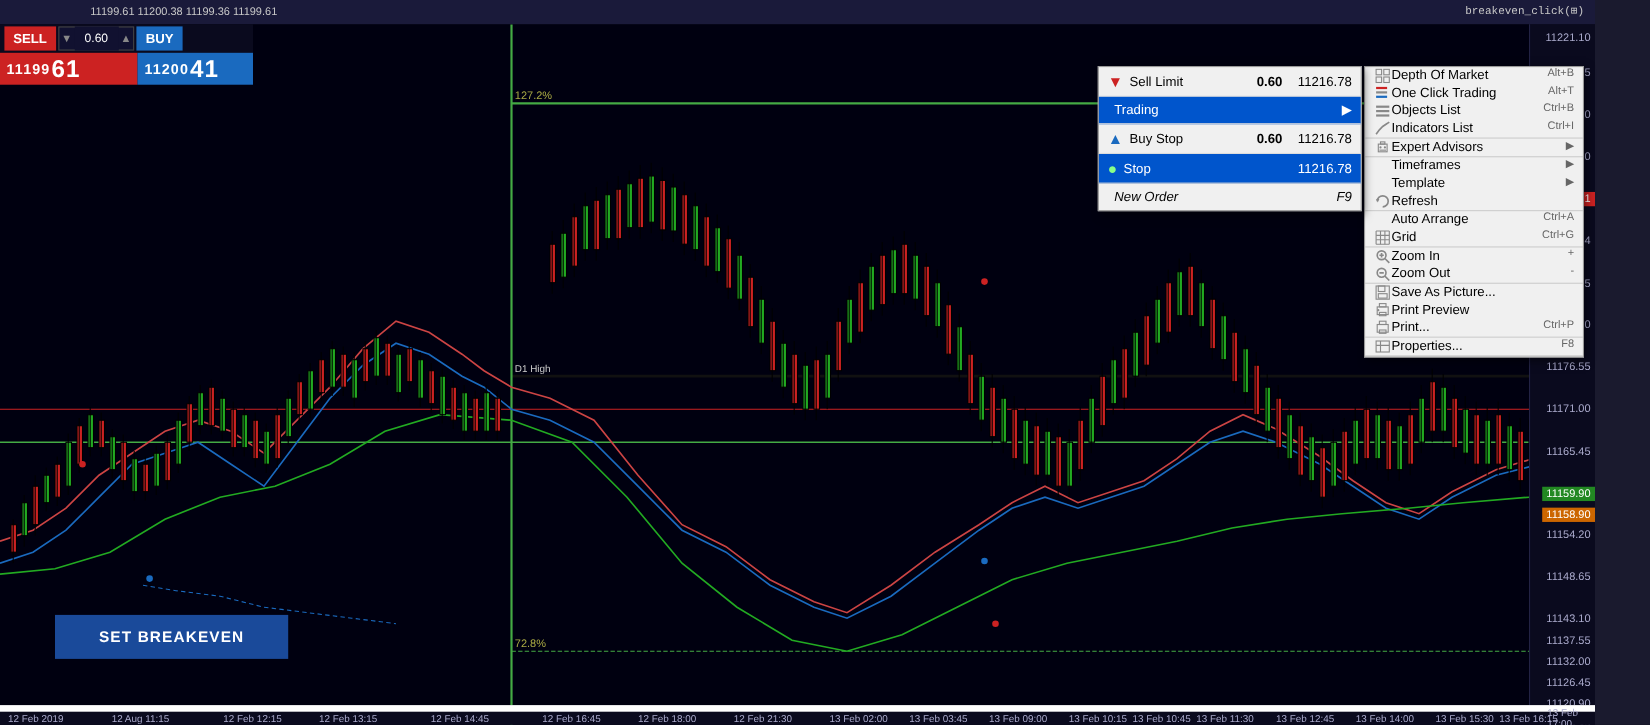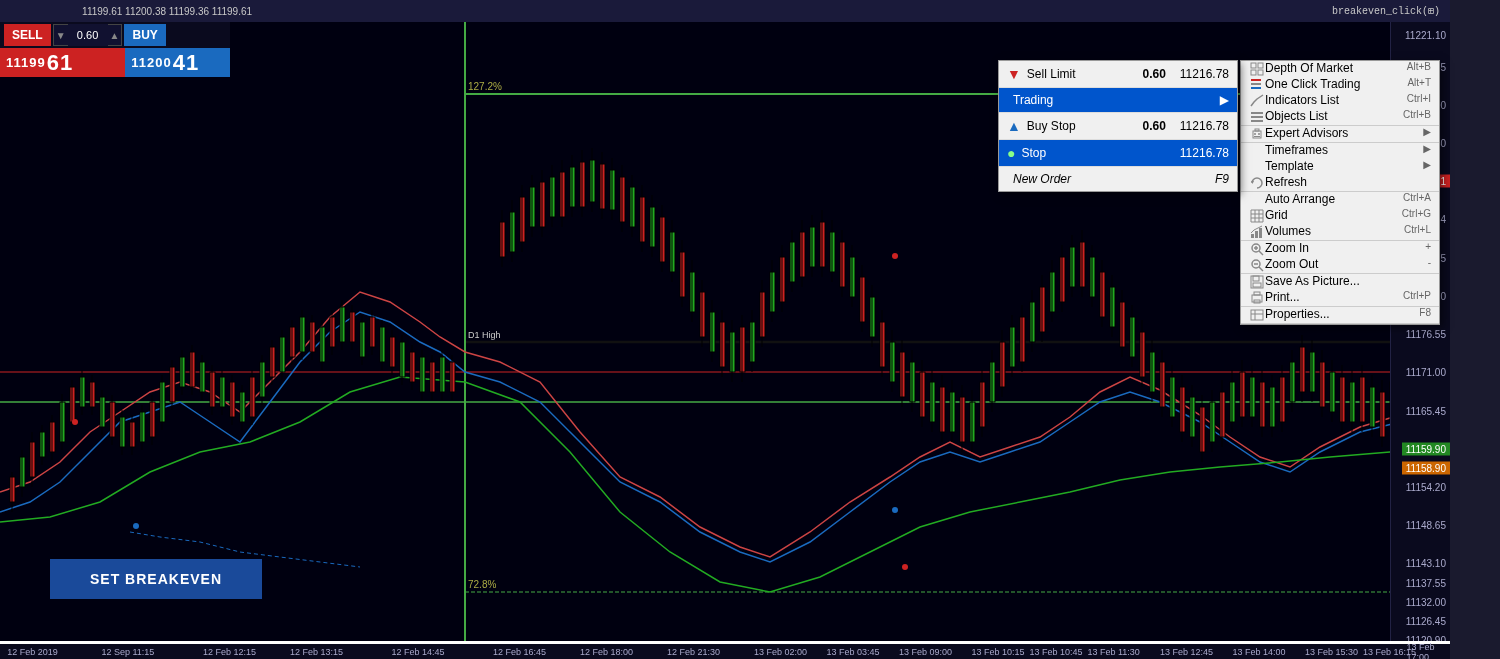--- a/index.html
+++ b/index.html
@@ -157,21 +157,21 @@
       transform: translateY(-50%);
     }
 
     
     #x-axis {
       position: absolute;
       bottom: 0; left: 0;
       width: 1450px;
       height: 18px;
       background: #0a0a1e;
-      border-top: 3px solid #ffffff;
+      border-top: 6px solid #ffffff;
       display: flex;
       align-items: center;
       z-index: 5;
     }
 
     .time-label {
       color: #aaaacc;
       font-size: 9px;
       position: absolute;
     }
@@ -691,21 +691,21 @@
     <span class="price-label" style="top:85%;">11143.10</span>
     <span class="price-label" style="top:88%;">11137.55</span>
     <span class="price-label" style="top:91%;">11132.00</span>
     <span class="price-label" style="top:94%;">11126.45</span>
     <span class="price-label" style="top:97%;">11120.90</span>
     <span class="price-label" style="top:100%;">11115.35</span>
   </div>
 
   <div id="x-axis">
     <span class="time-label" style="left:0.5%;">12 Feb 2019</span>
-    <span class="time-label" style="left:7%;">12 Sep 11:15</span>
+    <span class="time-label" style="left:7%;">12 Aug 11:15</span>
     <span class="time-label" style="left:14%;">12 Feb 12:15</span>
     <span class="time-label" style="left:20%;">12 Feb 13:15</span>
     <span class="time-label" style="left:27%;">12 Feb 14:45</span>
     <span class="time-label" style="left:34%;">12 Feb 16:45</span>
     <span class="time-label" style="left:40%;">12 Feb 18:00</span>
     <span class="time-label" style="left:46%;">12 Feb 21:30</span>
     <span class="time-label" style="left:52%;">13 Feb 02:00</span>
     <span class="time-label" style="left:57%;">13 Feb 03:45</span>
     <span class="time-label" style="left:62%;">13 Feb 09:00</span>
     <span class="time-label" style="left:67%;">13 Feb 10:15</span>
@@ -774,36 +774,36 @@
             <rect x="1" y="5" width="10" height="2" fill="#888"></rect>
             <rect x="1" y="9" width="10" height="2" fill="#1a6abf"></rect>
           </svg>
       </span>
       <span class="label">One Click Trading</span>
       <span class="shortcut">Alt+T</span>
     </div>
     <div class="menu-item">
       <span class="icon">
         <svg width="14" height="14" viewBox="0 0 14 14">
-            <polyline points="1,12 4,8 7,5 10,3 13,1" fill="none" stroke="#888" stroke-width="1.5"></polyline>
-          </svg>
-      </span>
-      <span class="label">Indicators List</span>
-      <span class="shortcut">Ctrl+I</span>
-    </div>
-    <div class="menu-item">
-      <span class="icon">
-        <svg width="14" height="14" viewBox="0 0 14 14">
             <rect x="1" y="2" width="12" height="2" fill="#888"></rect>
             <rect x="1" y="6" width="12" height="2" fill="#888"></rect>
             <rect x="1" y="10" width="12" height="2" fill="#888"></rect>
           </svg>
       </span>
       <span class="label">Objects List</span>
       <span class="shortcut">Ctrl+B</span>
+    </div>
+    <div class="menu-item">
+      <span class="icon">
+        <svg width="14" height="14" viewBox="0 0 14 14">
+            <polyline points="1,12 4,8 7,5 10,3 13,1" fill="none" stroke="#888" stroke-width="1.5"></polyline>
+          </svg>
+      </span>
+      <span class="label">Indicators List</span>
+      <span class="shortcut">Ctrl+I</span>
     </div>
   </div>
 
   <div class="menu-section">
     <div class="menu-item">
       <span class="icon">
         <svg width="14" height="14" viewBox="0 0 14 14">
             <rect x="3" y="4" width="8" height="7" fill="none" stroke="#888" stroke-width="1"></rect>
             <rect x="5" y="2" width="4" height="2" fill="none" stroke="#888" stroke-width="1"></rect>
             <circle cx="5" cy="7" r="1" fill="#888"></circle>
@@ -853,32 +853,20 @@
             <line x1="13" y1="1" x2="13" y2="13" stroke="#888" stroke-width="1"></line>
             <line x1="1" y1="1" x2="13" y2="1" stroke="#888" stroke-width="1"></line>
             <line x1="1" y1="5" x2="13" y2="5" stroke="#888" stroke-width="1"></line>
             <line x1="1" y1="9" x2="13" y2="9" stroke="#888" stroke-width="1"></line>
             <line x1="1" y1="13" x2="13" y2="13" stroke="#888" stroke-width="1"></line>
           </svg>
       </span>
       <span class="label">Grid</span>
       <span class="shortcut">Ctrl+G</span>
     </div>
-    <div class="menu-item">
-      <span class="icon">
-        <svg width="14" height="14" viewBox="0 0 14 14">
-            <rect x="1" y="9" width="3" height="4" fill="#888"></rect>
-            <rect x="5" y="6" width="3" height="7" fill="#888"></rect>
-            <rect x="9" y="3" width="3" height="10" fill="#888"></rect>
-            <polyline points="1,8 4,5 8,3 12,1" fill="none" stroke="#888" stroke-width="1"></polyline>
-          </svg>
-      </span>
-      <span class="label">Volumes</span>
-      <span class="shortcut">Ctrl+L</span>
-    </div>
   </div>
 
   <div class="menu-section">
     <div class="menu-item">
       <span class="icon">
         <svg width="14" height="14" viewBox="0 0 14 14">
             <circle cx="6" cy="6" r="4" fill="none" stroke="#888" stroke-width="1.5"></circle>
             <line x1="9" y1="9" x2="13" y2="13" stroke="#888" stroke-width="1.5"></line>
             <line x1="4" y1="6" x2="8" y2="6" stroke="#888" stroke-width="1.5"></line>
             <line x1="6" y1="4" x2="6" y2="8" stroke="#888" stroke-width="1.5"></line>
@@ -910,20 +898,31 @@
           </svg>
       </span>
       <span class="label">Save As Picture...</span>
     </div>
     <div class="menu-item">
       <span class="icon">
         <svg width="14" height="14" viewBox="0 0 14 14">
             <rect x="2" y="4" width="10" height="7" fill="none" stroke="#888" stroke-width="1"></rect>
             <rect x="4" y="1" width="6" height="3" fill="none" stroke="#888" stroke-width="1"></rect>
             <rect x="4" y="9" width="6" height="3" fill="none" stroke="#888" stroke-width="1"></rect>
+            <circle cx="3" cy="7" r="1" fill="#888"></circle>
+          </svg>
+      </span>
+      <span class="label">Print Preview</span>
+    </div>
+    <div class="menu-item">
+      <span class="icon">
+        <svg width="14" height="14" viewBox="0 0 14 14">
+            <rect x="2" y="4" width="10" height="7" fill="none" stroke="#888" stroke-width="1"></rect>
+            <rect x="4" y="1" width="6" height="3" fill="none" stroke="#888" stroke-width="1"></rect>
+            <rect x="4" y="9" width="6" height="3" fill="none" stroke="#888" stroke-width="1"></rect>
           </svg>
       </span>
       <span class="label">Print...</span>
       <span class="shortcut">Ctrl+P</span>
     </div>
   </div>
 
   <div class="menu-section">
     <div class="menu-item">
       <span class="icon">

